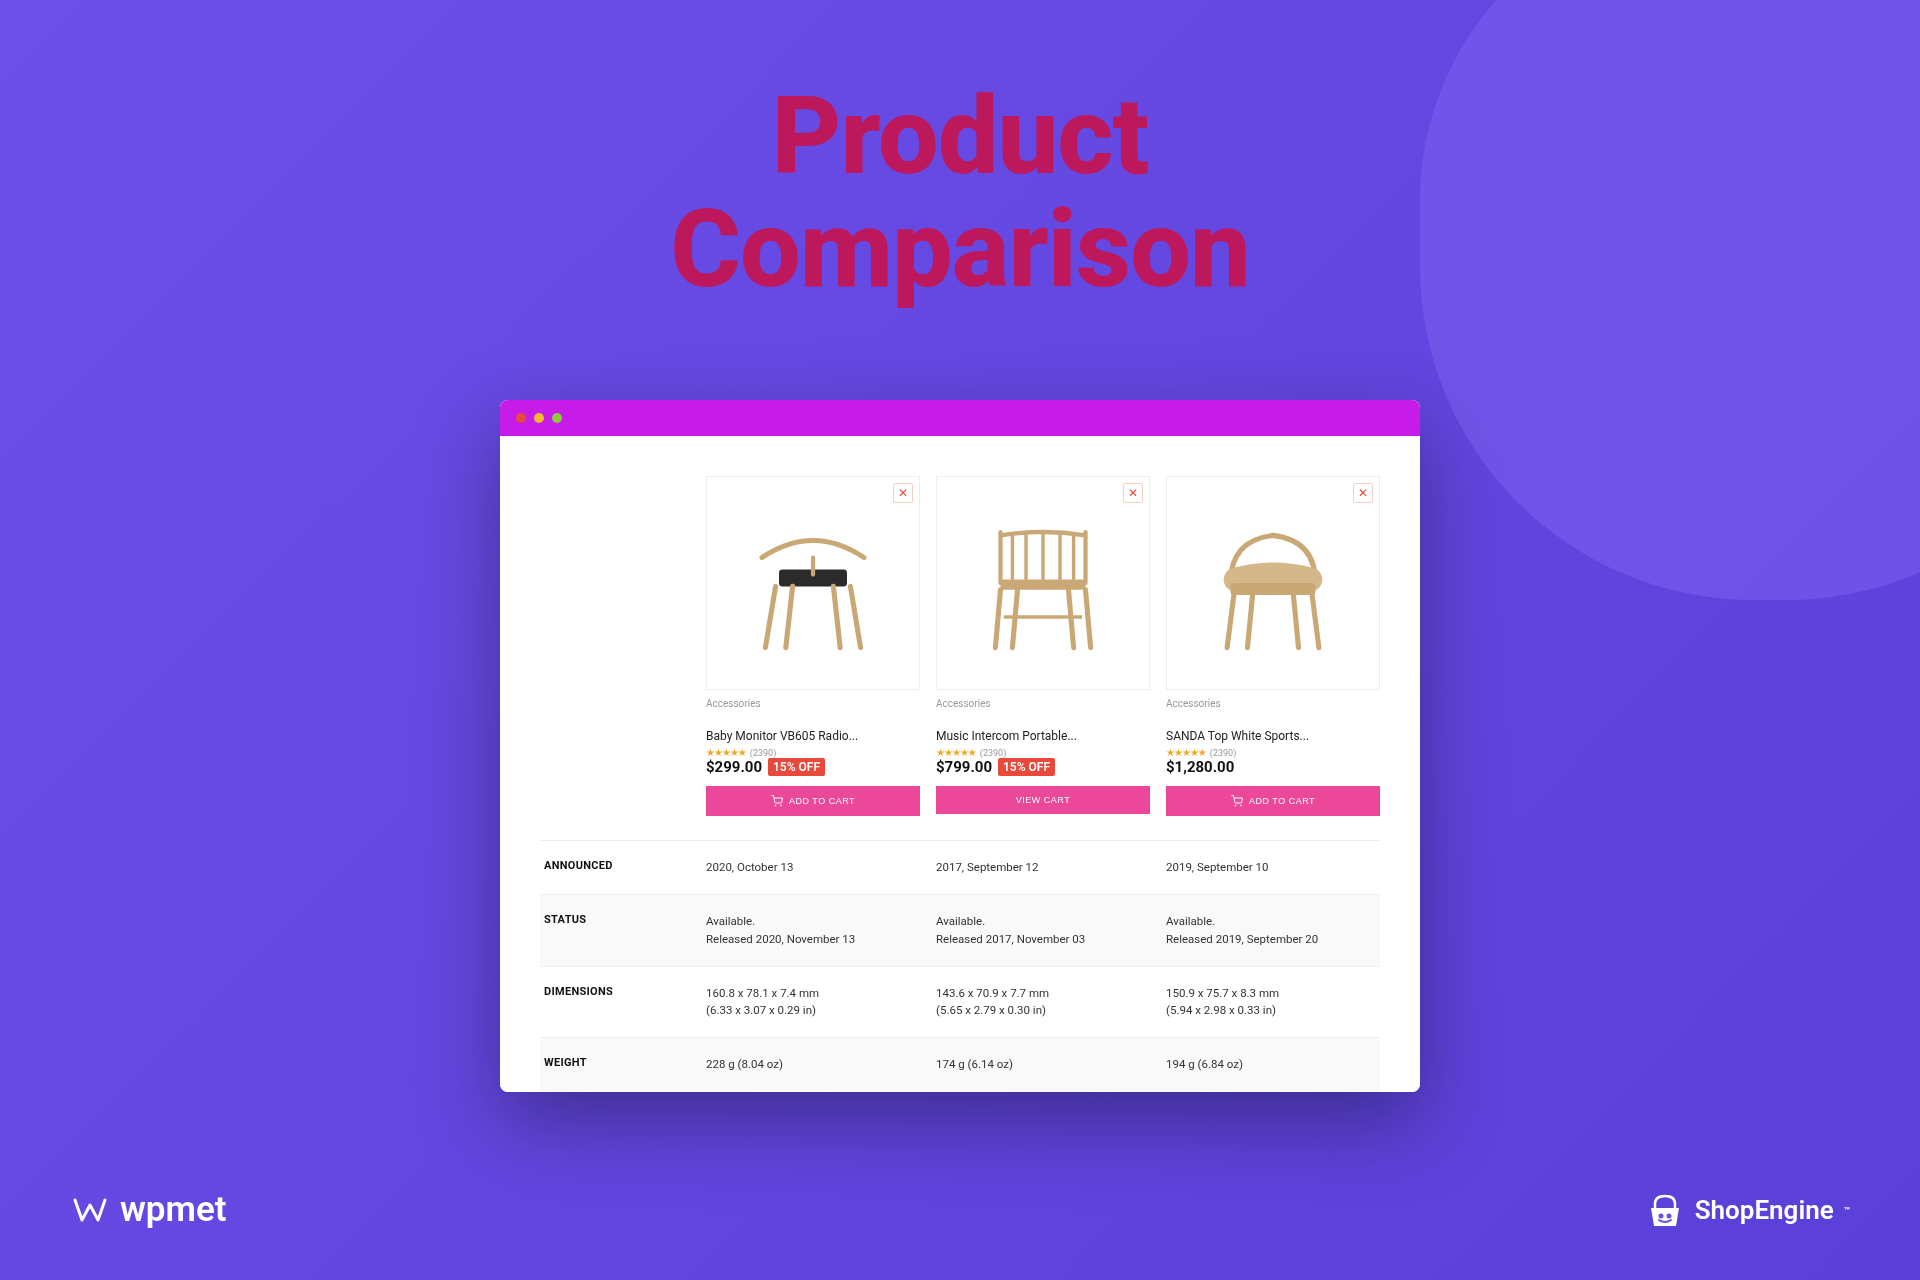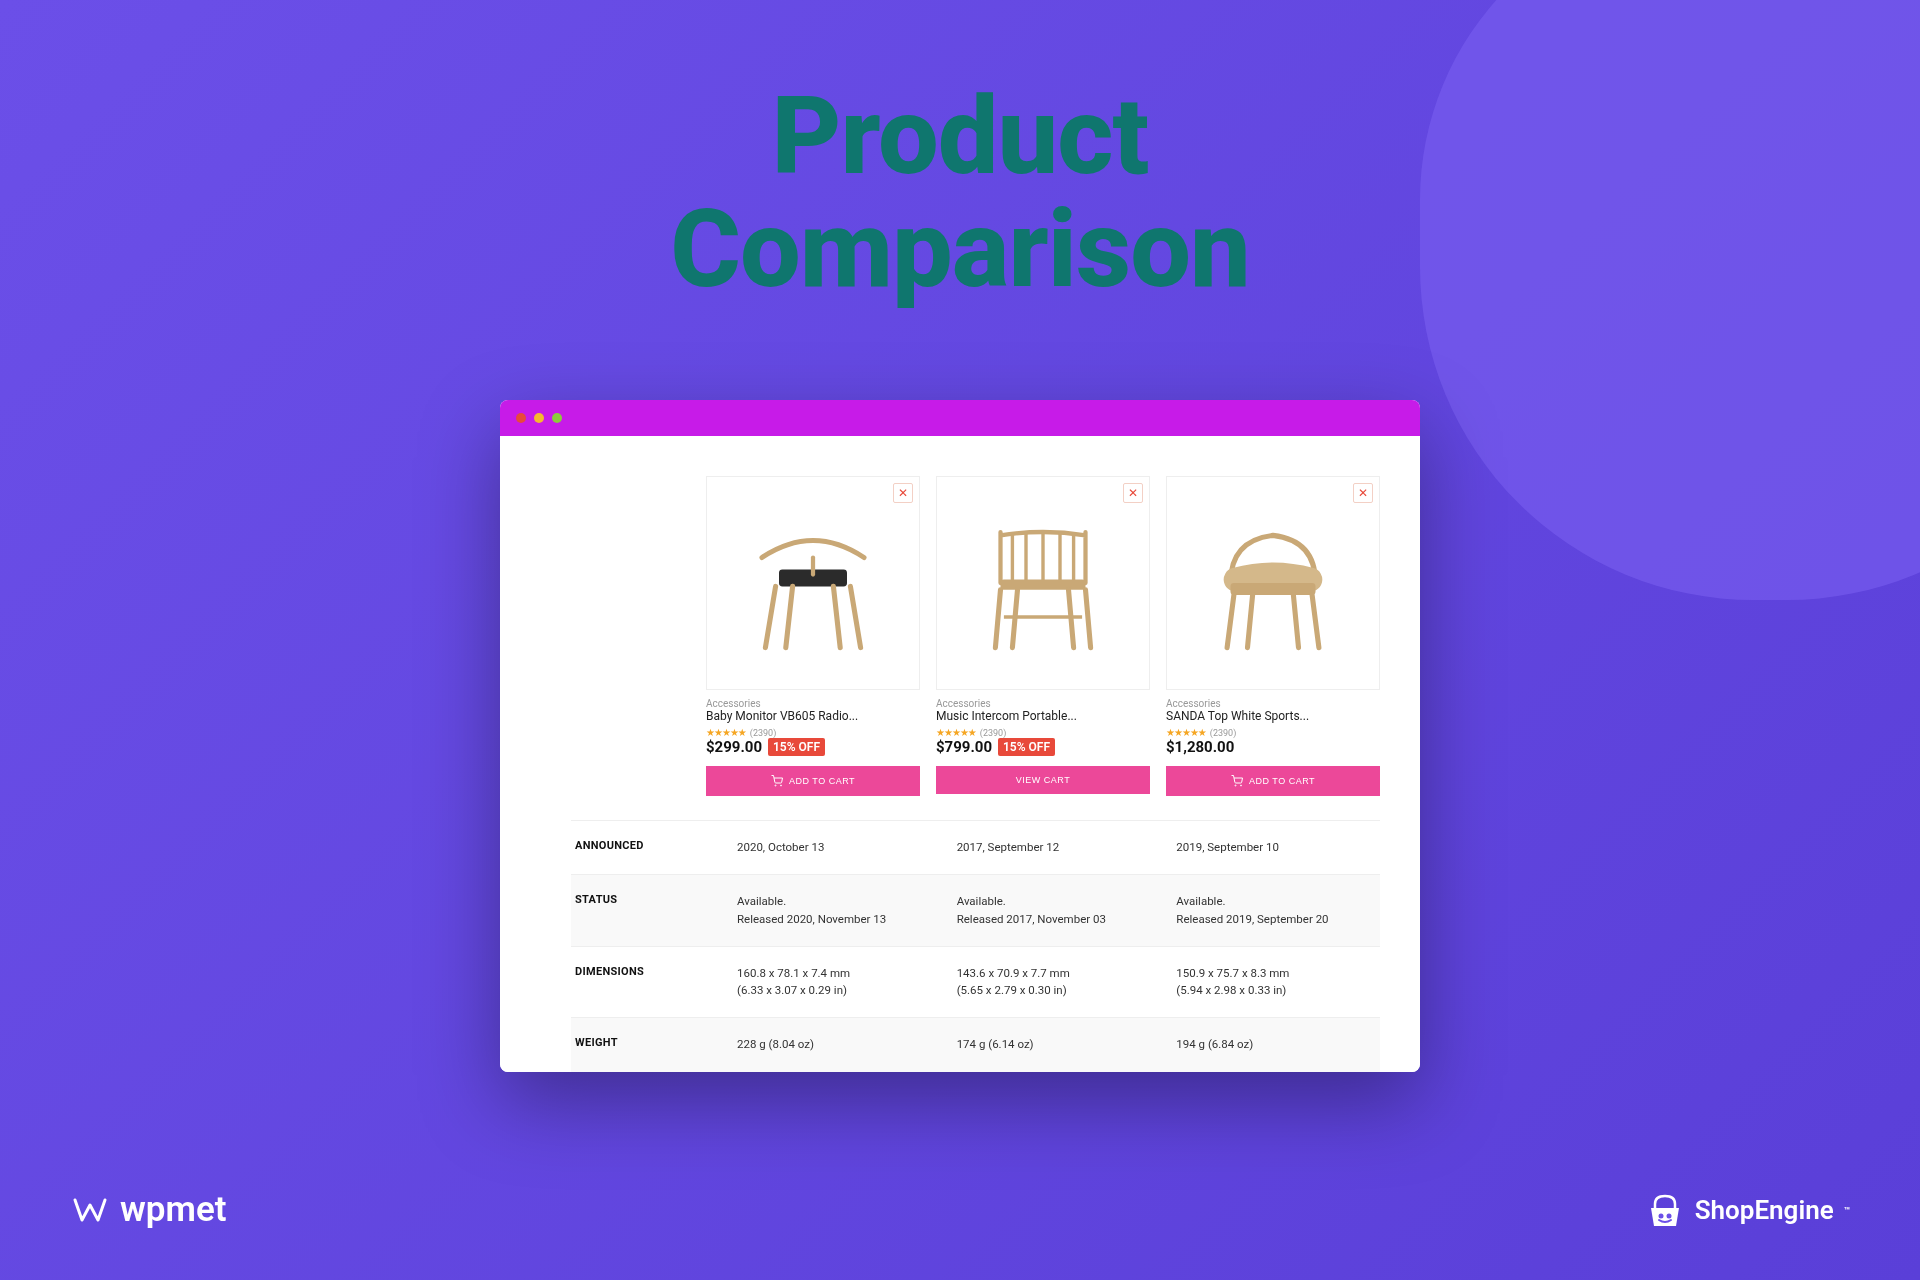--- a/index.html
+++ b/index.html
@@ -19,21 +19,21 @@
     border-radius: 45% 55% 50% 50%;
     opacity: 0.6;
   }
   .hero-title {
     position: absolute;
     top: 80px;
     left: 50%;
     transform: translateX(-50%);
     font-size: 108px;
     font-weight: 800;
-    color: #0f766e;
+    color: #be185d;
     text-align: center;
     line-height: 1.05;
     letter-spacing: -1px;
   }
   .window {
     position: absolute;
     top: 400px;
     left: 50%;
     transform: translateX(-50%);
     width: 920px;
@@ -83,21 +83,21 @@
     font-size: 12px;
     line-height: 1;
     display: flex;
     align-items: center;
     justify-content: center;
     cursor: pointer;
     border-radius: 2px;
   }
   .chair-svg { width: 85%; height: 85%; }
   .cat { font-size: 10px; color: #999; margin-top: 8px; }
-  .pname { font-size: 12px; color: #222; margin-top: 0; white-space: nowrap; overflow: hidden; text-overflow: ellipsis; }
+  .pname { font-size: 12px; color: #222; margin-top: 20px; white-space: nowrap; overflow: hidden; text-overflow: ellipsis; }
   .rating-row { display: flex; align-items: center; gap: 4px; margin-top: 4px; font-size: 9px; color: #999; }
   .stars { color: #F5A623; letter-spacing: -1px; font-size: 10px; }
   .price-row { display: flex; align-items: center; gap: 6px; margin-top: 0; }
   .price { font-size: 15px; font-weight: 700; color: #111; }
   .discount { background: #E8493A; color: #fff; font-size: 12px; font-weight: 600; padding: 2px 5px; border-radius: 2px; }
   .cart-btn {
     margin-top: 10px;
     background: #ec4899;
     color: #fff;
     font-size: 9px;
@@ -115,21 +115,20 @@
   .cart-icon { width: 12px; height: 12px; }
   .spec-table { margin-top: 24px; width: 100%; }
   .spec-row {
     display: grid;
     grid-template-columns: 150px 1fr 1fr 1fr;
     gap: 16px;
     border-top: 1px solid #eee;
     padding: 18px 0;
     font-size: 11.5px;
     color: #333;
-    margin-left: 31px;
   }
   .spec-row:nth-child(even) { background: #f9f9f9; }
   .spec-label { font-weight: 700; font-size: 11px; letter-spacing: 0.3px; color: #111; padding-left: 4px; }
   .spec-cell { line-height: 1.5; }
   .footer-brand {
     position: absolute;
     bottom: 50px;
     color: #fff;
     display: flex;
     align-items: center;

